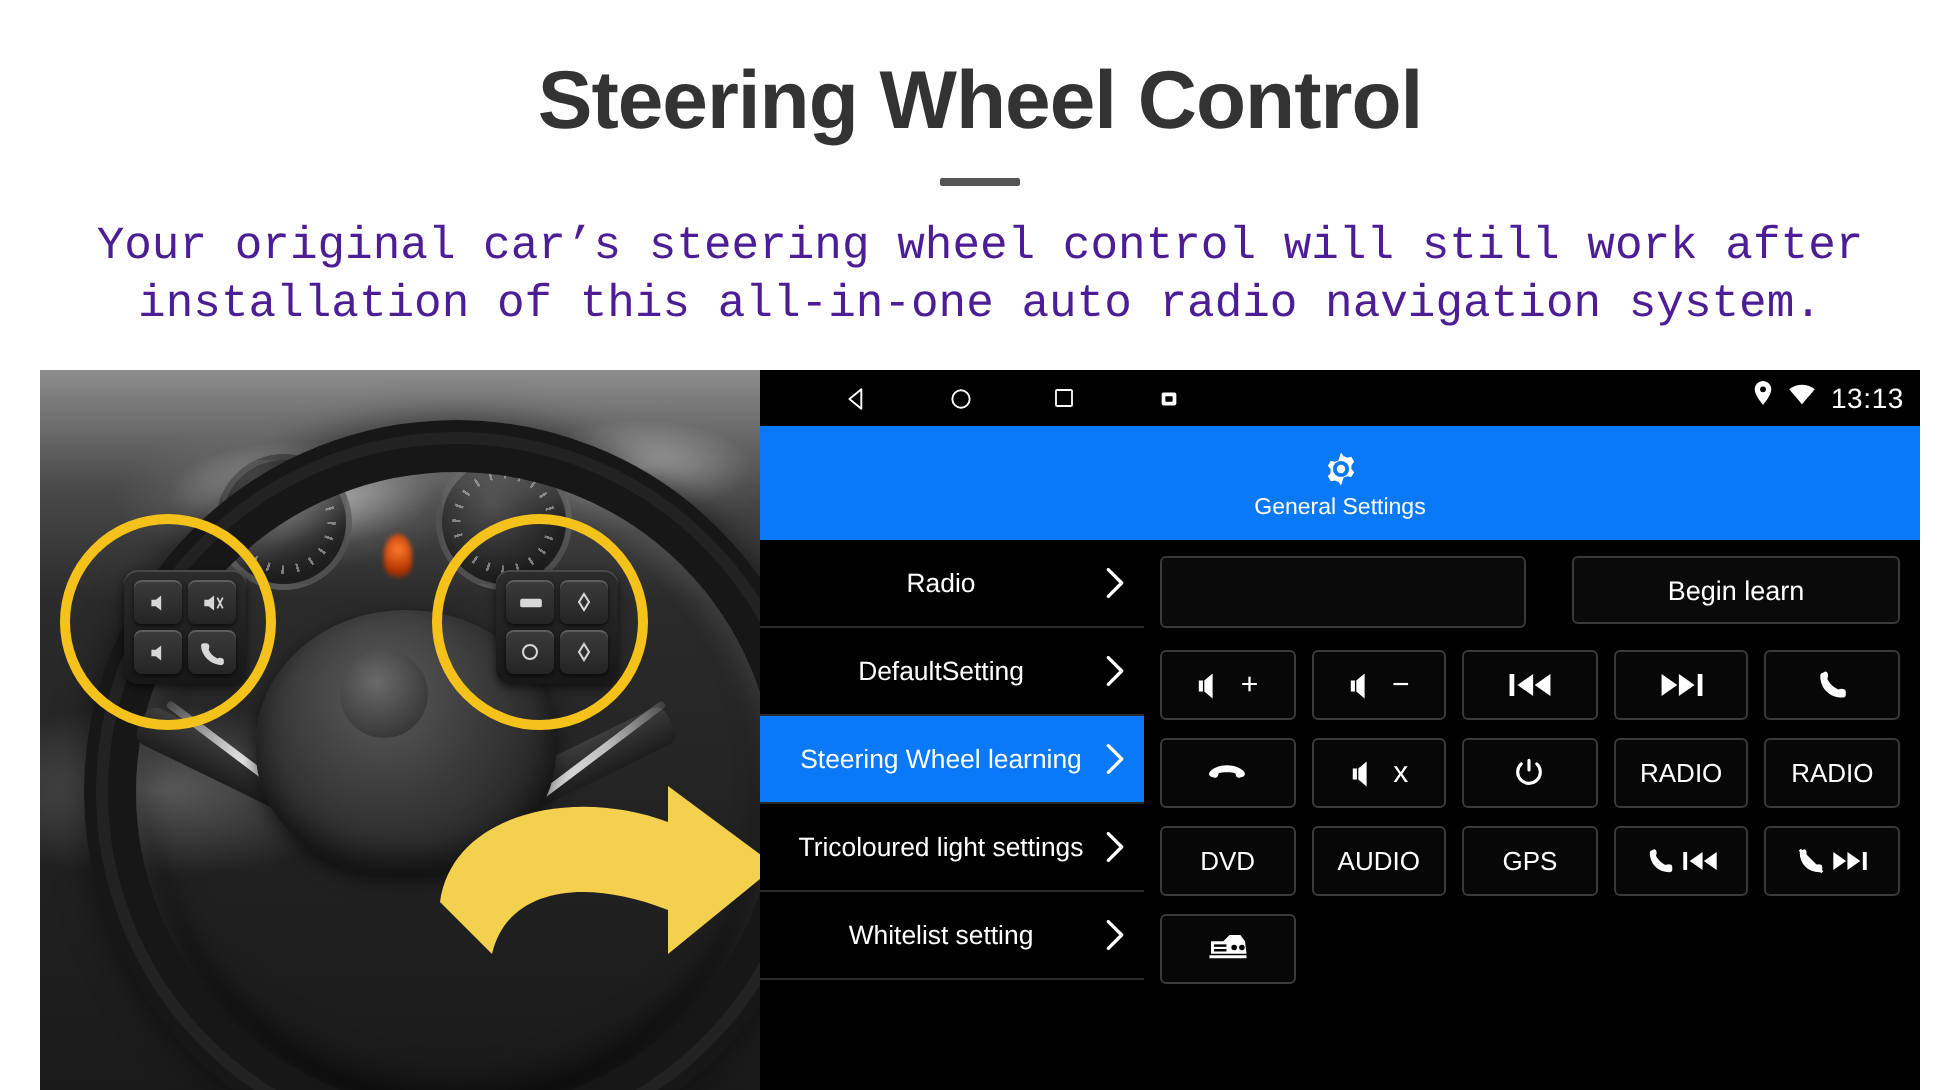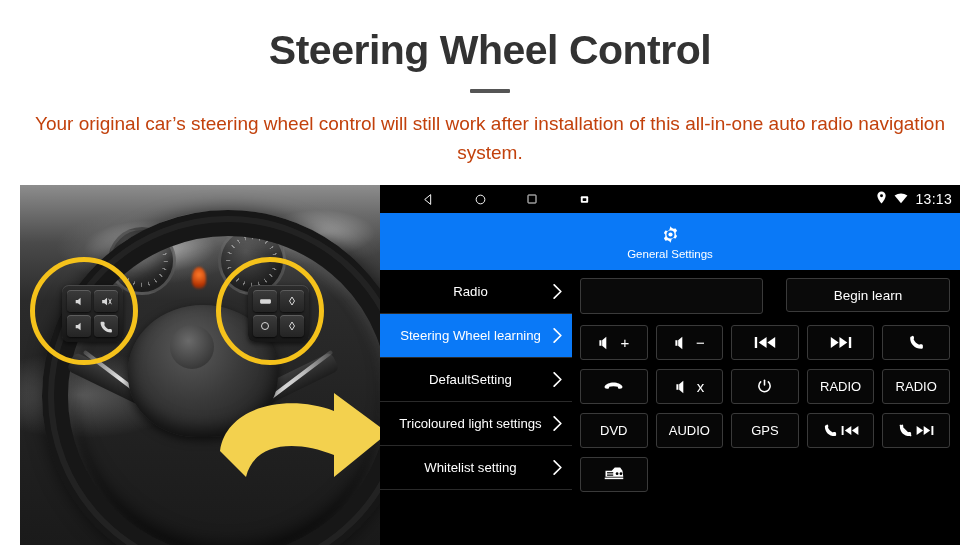--- a/index.html
+++ b/index.html
@@ -43,24 +43,24 @@
   .title-rule {
     width: 40px;
     height: 4px;
     background: #555555;
     margin: 16px auto 0 auto;
     border-radius: 1px;
   }
   .subtitle {
     margin: 16px auto 0 auto;
     width: 920px;
-    font-size: 19px;
+    font-size: 23px;
     line-height: 29px;
-    color: #c2410c;
-    font-family: Liberation Sans, sans-serif;
+    color: #4c1d95;
+    font-family: Liberation Mono, monospace;
   }
 
   
   .media {
     position: absolute;
     left: 20px;
     top: 185px;
     width: 940px;
     height: 360px;
     overflow: hidden;
@@ -537,30 +537,30 @@
 
         <div class="sidebar">
           <div class="side-item">
             <span class="side-label">Radio</span>
             <span class="chev">
               <svg width="11" height="15" viewBox="0 0 12 18">
                   <path d="M2 1 L10 9 L2 17" fill="none" stroke="#ffffff" stroke-width="2" stroke-linecap="round" stroke-linejoin="round"></path>
                 </svg>
             </span>
           </div>
-          <div class="side-item selected">
-            <span class="side-label">Steering Wheel learning</span>
+          <div class="side-item">
+            <span class="side-label">DefaultSetting</span>
             <span class="chev">
               <svg width="11" height="15" viewBox="0 0 12 18">
                   <path d="M2 1 L10 9 L2 17" fill="none" stroke="#ffffff" stroke-width="2" stroke-linecap="round" stroke-linejoin="round"></path>
                 </svg>
             </span>
           </div>
-          <div class="side-item">
-            <span class="side-label">DefaultSetting</span>
+          <div class="side-item selected">
+            <span class="side-label">Steering Wheel learning</span>
             <span class="chev">
               <svg width="11" height="15" viewBox="0 0 12 18">
                   <path d="M2 1 L10 9 L2 17" fill="none" stroke="#ffffff" stroke-width="2" stroke-linecap="round" stroke-linejoin="round"></path>
                 </svg>
             </span>
           </div>
           <div class="side-item">
             <span class="side-label">Tricoloured light settings</span>
             <span class="chev">
               <svg width="11" height="15" viewBox="0 0 12 18">

